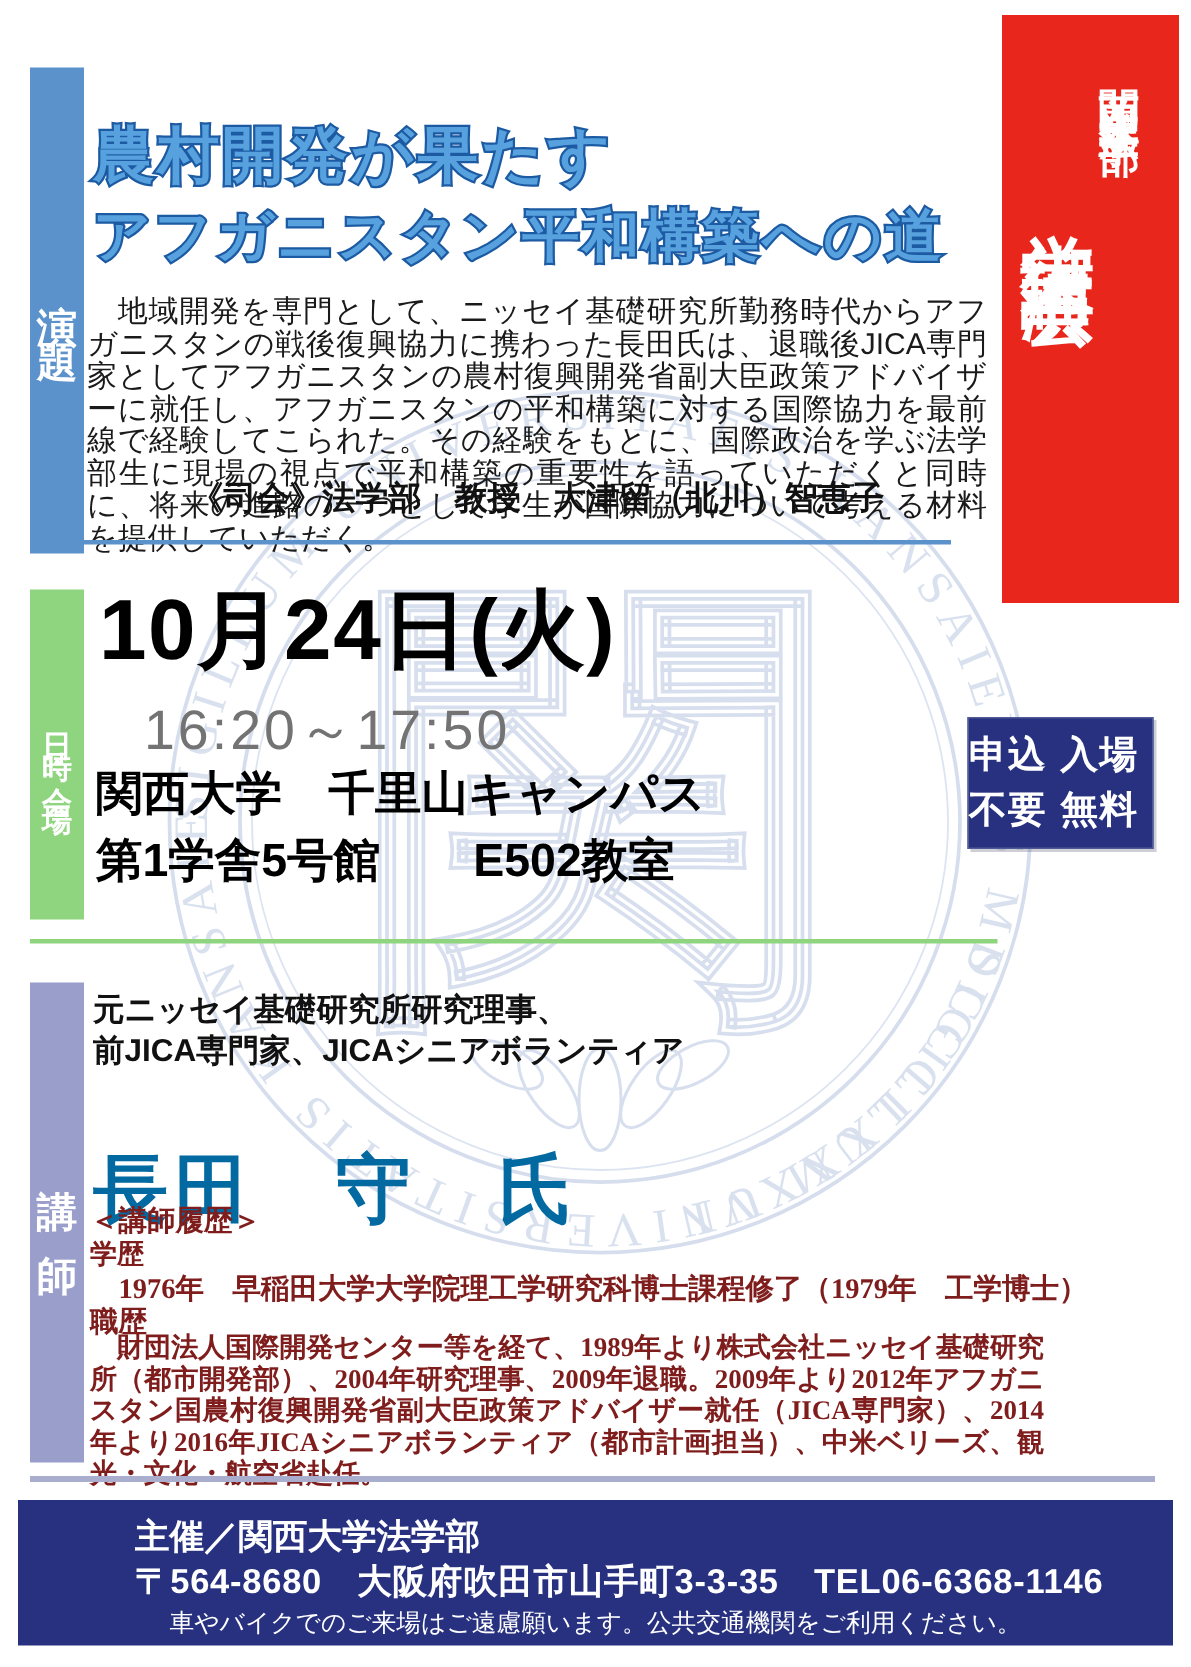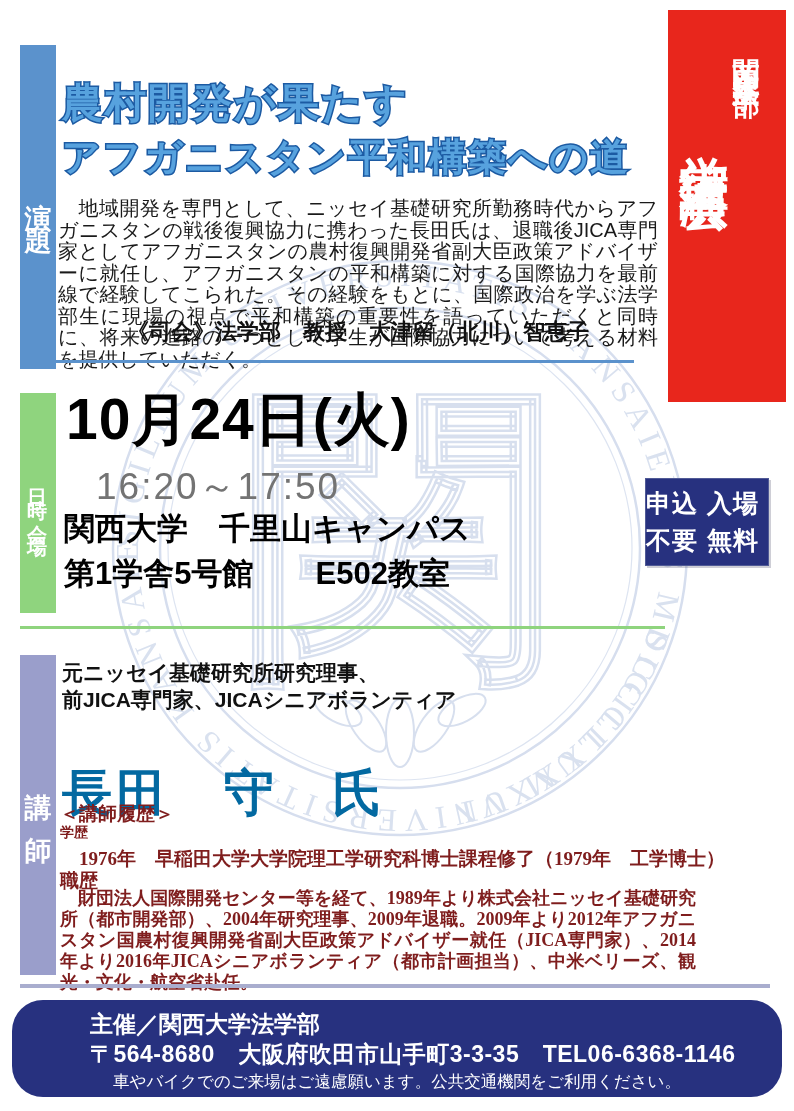--- a/index.html
+++ b/index.html
@@ -48,26 +48,26 @@
     border:1px solid #505a96;box-shadow:2px 2px 0 rgba(60,60,90,0.25);
     display:flex;flex-direction:row;align-items:center;justify-content:center;}
   .admission div{color:#fff;font-weight:bold;font-size:25px;line-height:37px;letter-spacing:1px;}
   
   .aff{position:absolute;left:62px;font-size:21px;font-weight:bold;color:#111;}
   .aff1{top:659px;}
   .aff2{top:686px;}
   .spk-name{position:absolute;left:62px;top:716px;font-size:50px;font-weight:bold;color:#0369a1;letter-spacing:4px;margin-top:44px;}
   .hist{font-family:"Liberation Serif","DejaVu Serif",serif;font-weight:bold;color:#7f1d1d;}
   .hist-h{position:absolute;left:60px;top:801px;font-size:19px;}
-  .edu-h{position:absolute;left:60px;top:824px;font-size:14px;}
+  .edu-h{position:absolute;left:60px;top:824px;font-size:18px;}
   .edu{position:absolute;left:60px;top:846px;font-size:19px;white-space:nowrap;}
   .car-h{position:absolute;left:60px;top:868px;font-size:19px;}
   .car{position:absolute;left:60px;top:888px;width:636px;font-size:18px;line-height:21px;text-align:justify;}
   
-  .footer{position:absolute;left:12px;top:1000px;width:770px;height:97px;background:#27317f;color:#fff;border-radius:31px;}
+  .footer{position:absolute;left:12px;top:1000px;width:770px;height:97px;background:#27317f;color:#fff;}
   .footer .org{position:absolute;left:78px;top:9px;font-size:23px;font-weight:bold;}
   .footer .addr{position:absolute;left:78px;top:39px;font-size:23px;font-weight:bold;letter-spacing:0.5px;}
   .footer .note{position:absolute;left:0;top:71px;width:100%;text-align:center;font-size:16.5px;}
 </style>
 </head>
 <body>
 
 <div class="poster">
 
   <svg class="seal" width="620" height="620" viewBox="-310 -310 620 620">

